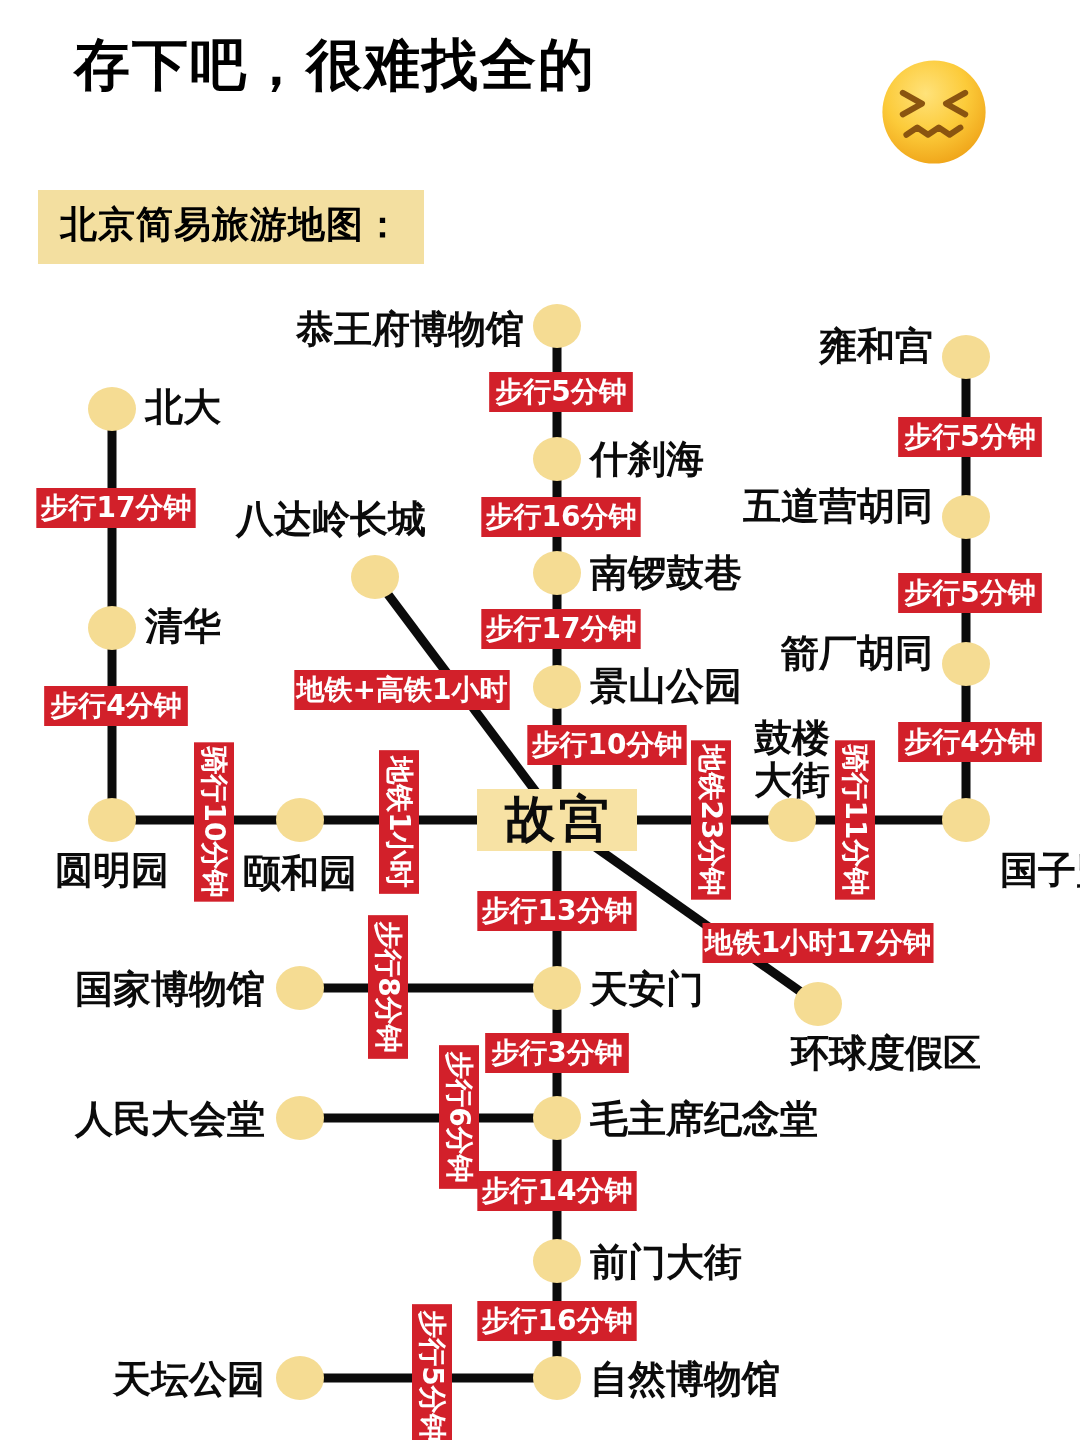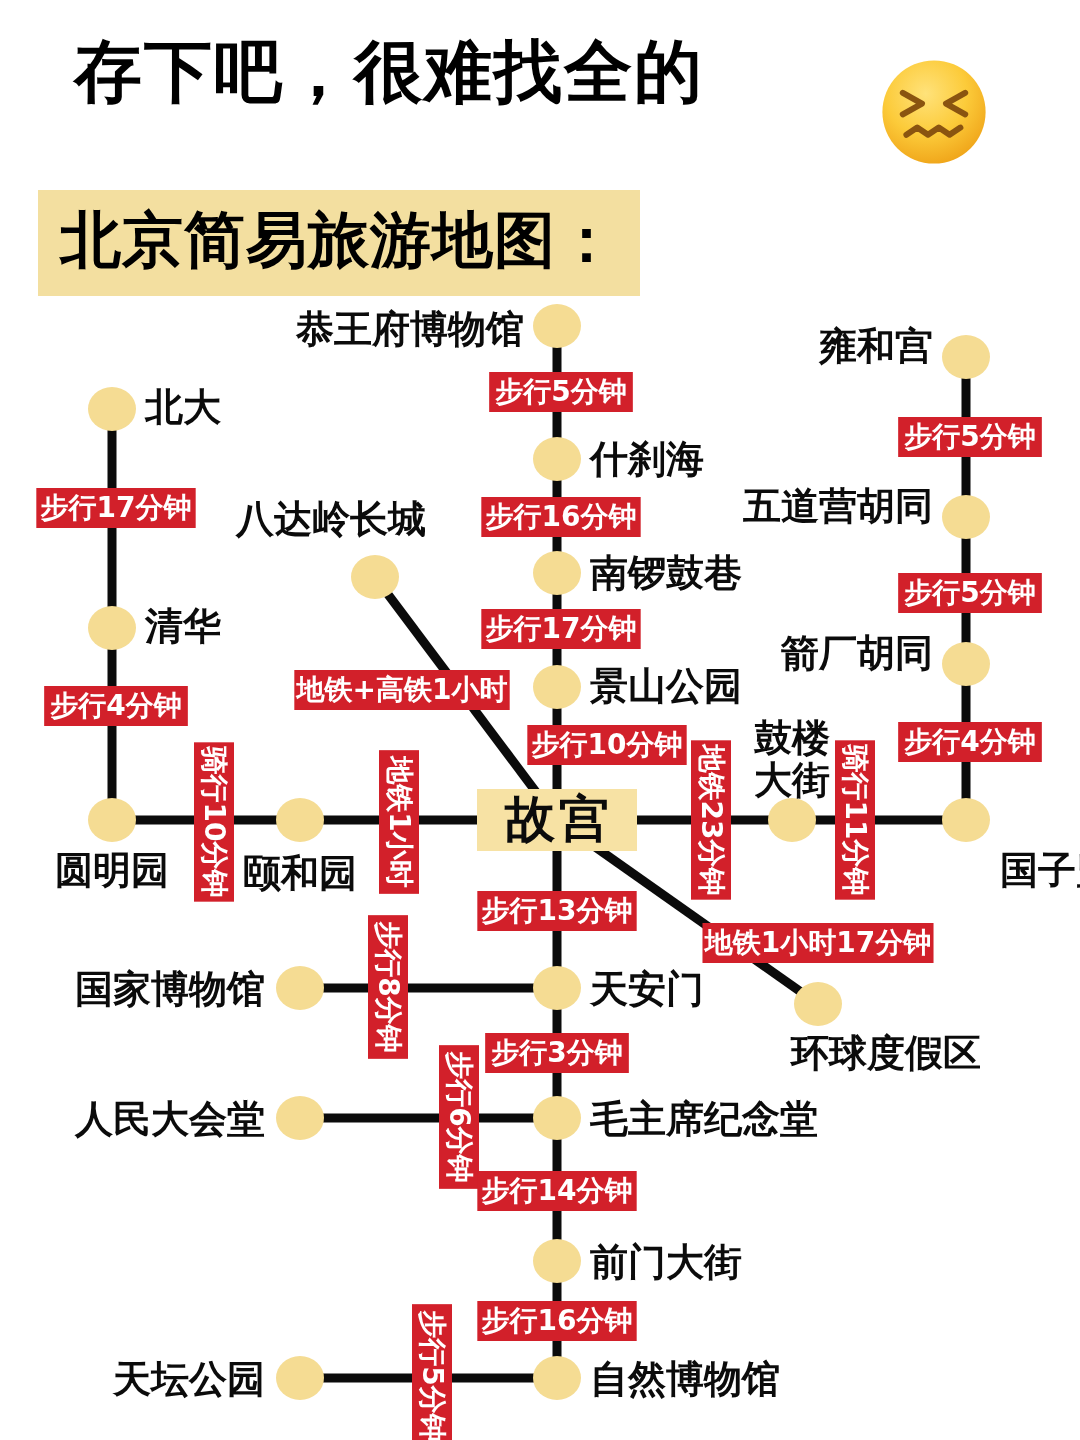--- a/index.html
+++ b/index.html
@@ -19,21 +19,21 @@
   #header {
     position: absolute;
     left: 0; top: 0;
     width: 1080px;
     height: 290px;
   }
   #main-title {
     position: absolute;
     left: 74px;
     top: 36px;
-    font-size: 68px;
+    font-size: 56px;
     font-weight: bold;
     letter-spacing: 2px;
     color: #000000;
     white-space: nowrap;
     line-height: 1.05;
     font-family: "DejaVu Sans", "Liberation Sans", sans-serif;
   }
   #title-emoji {
     position: absolute;
     left: 874px;
@@ -43,21 +43,21 @@
   }
   #subtitle-chip {
     position: absolute;
     left: 38px;
     top: 190px;
     background: #F3DFA0;
     padding: 10px 22px 14px 22px;
     box-sizing: border-box;
   }
   #subtitle-text {
-    font-size: 61px;
+    font-size: 37px;
     font-weight: bold;
     color: #000000;
     white-space: nowrap;
     letter-spacing: 1px;
     font-family: "DejaVu Sans", "Liberation Sans", sans-serif;
   }
 
   
   #map-wrap {
     position: absolute;

